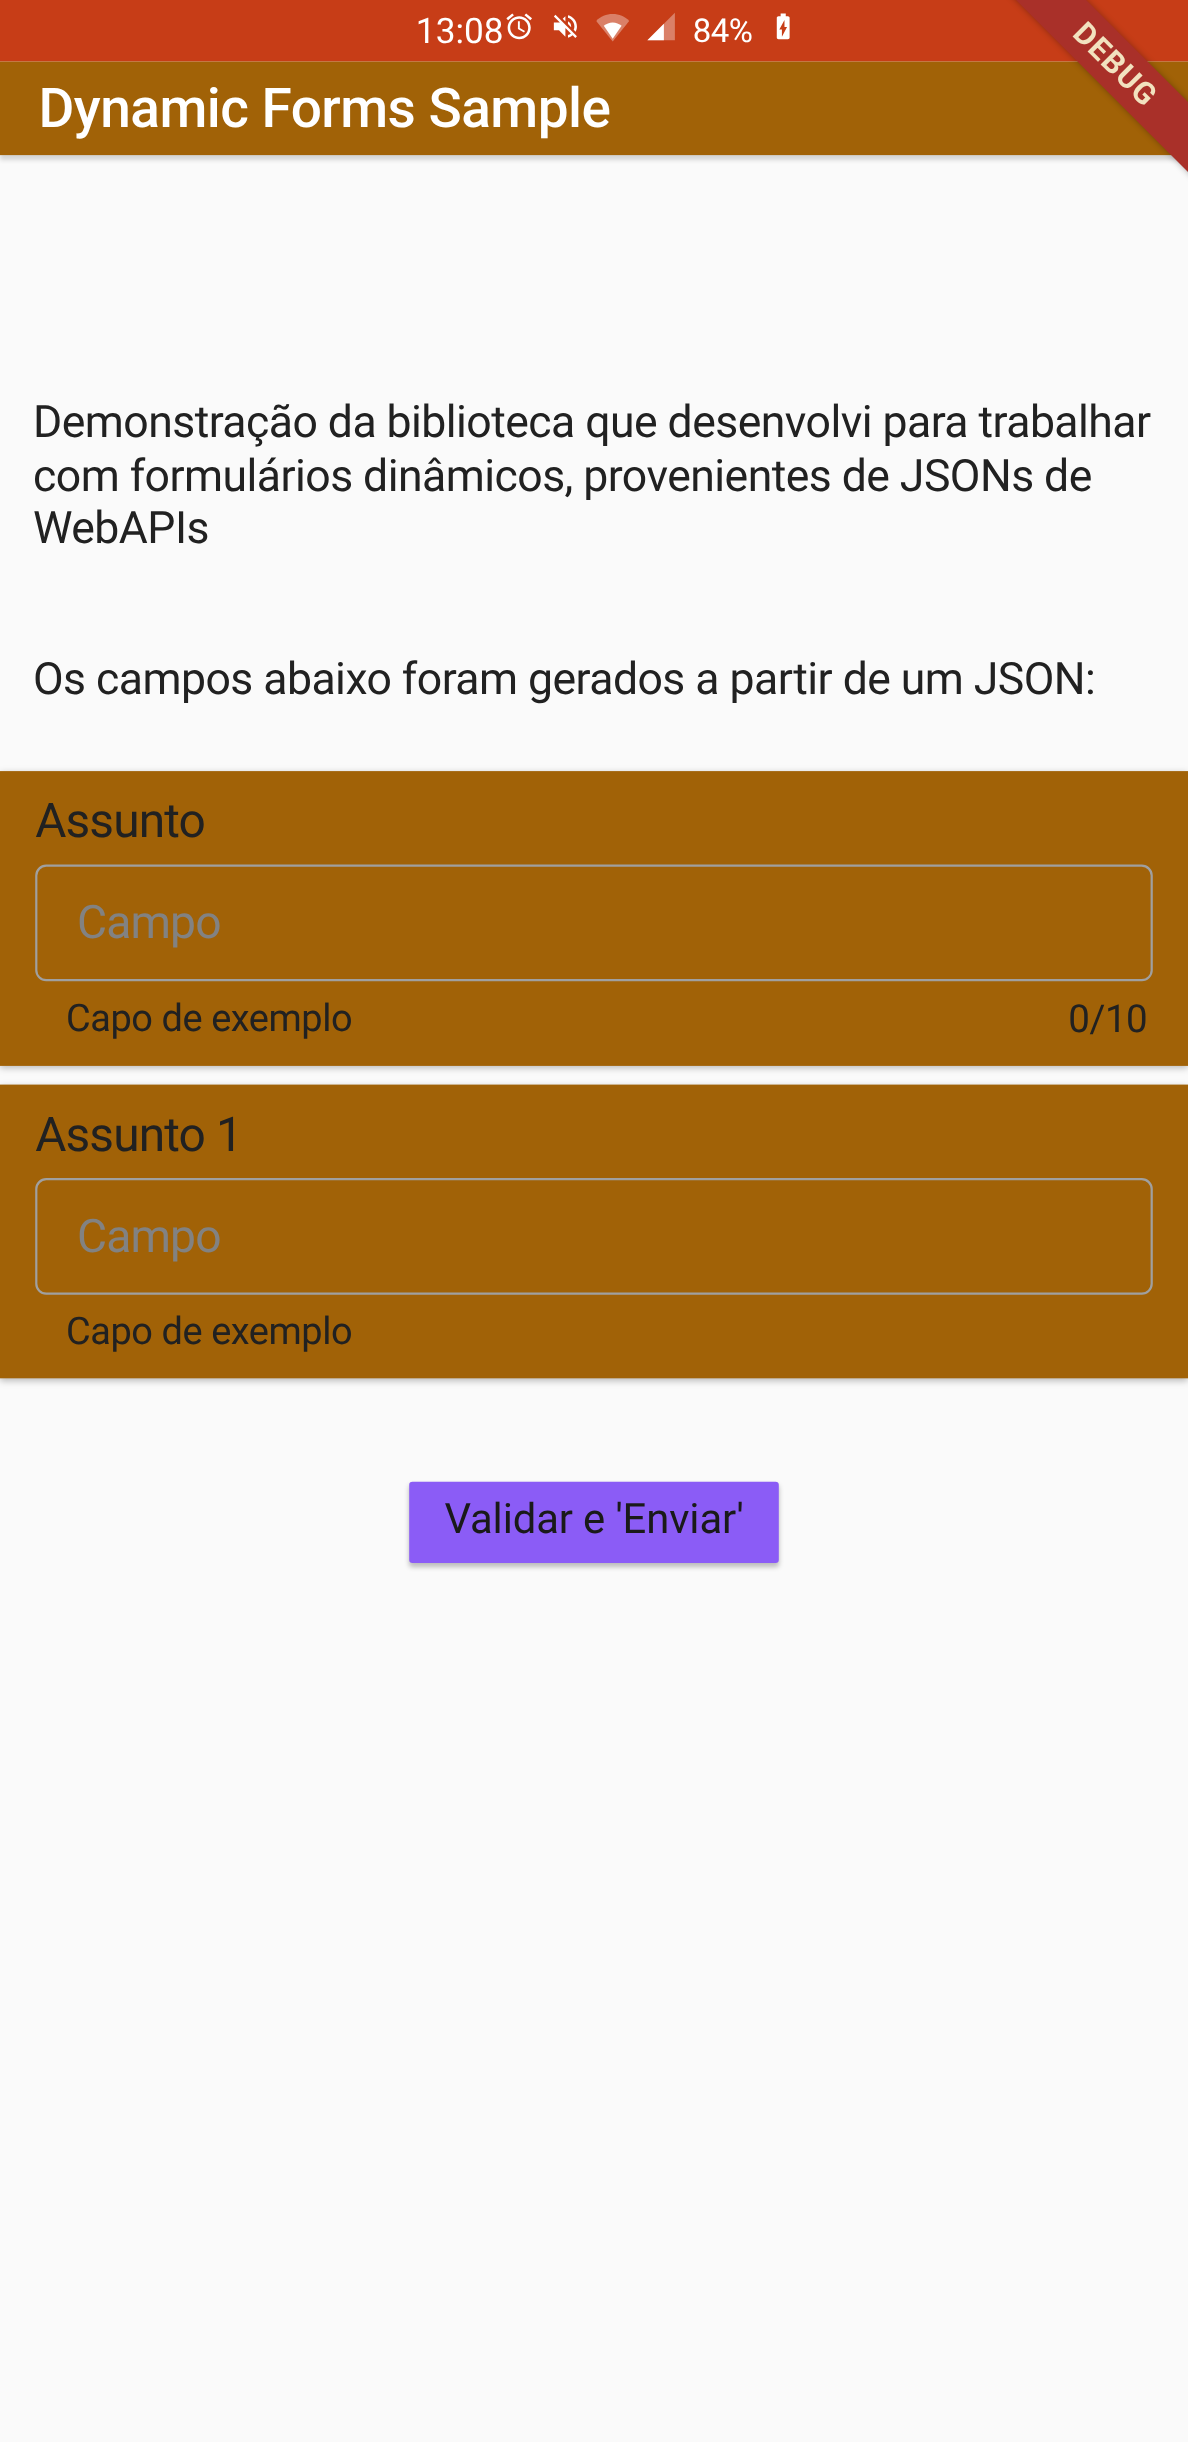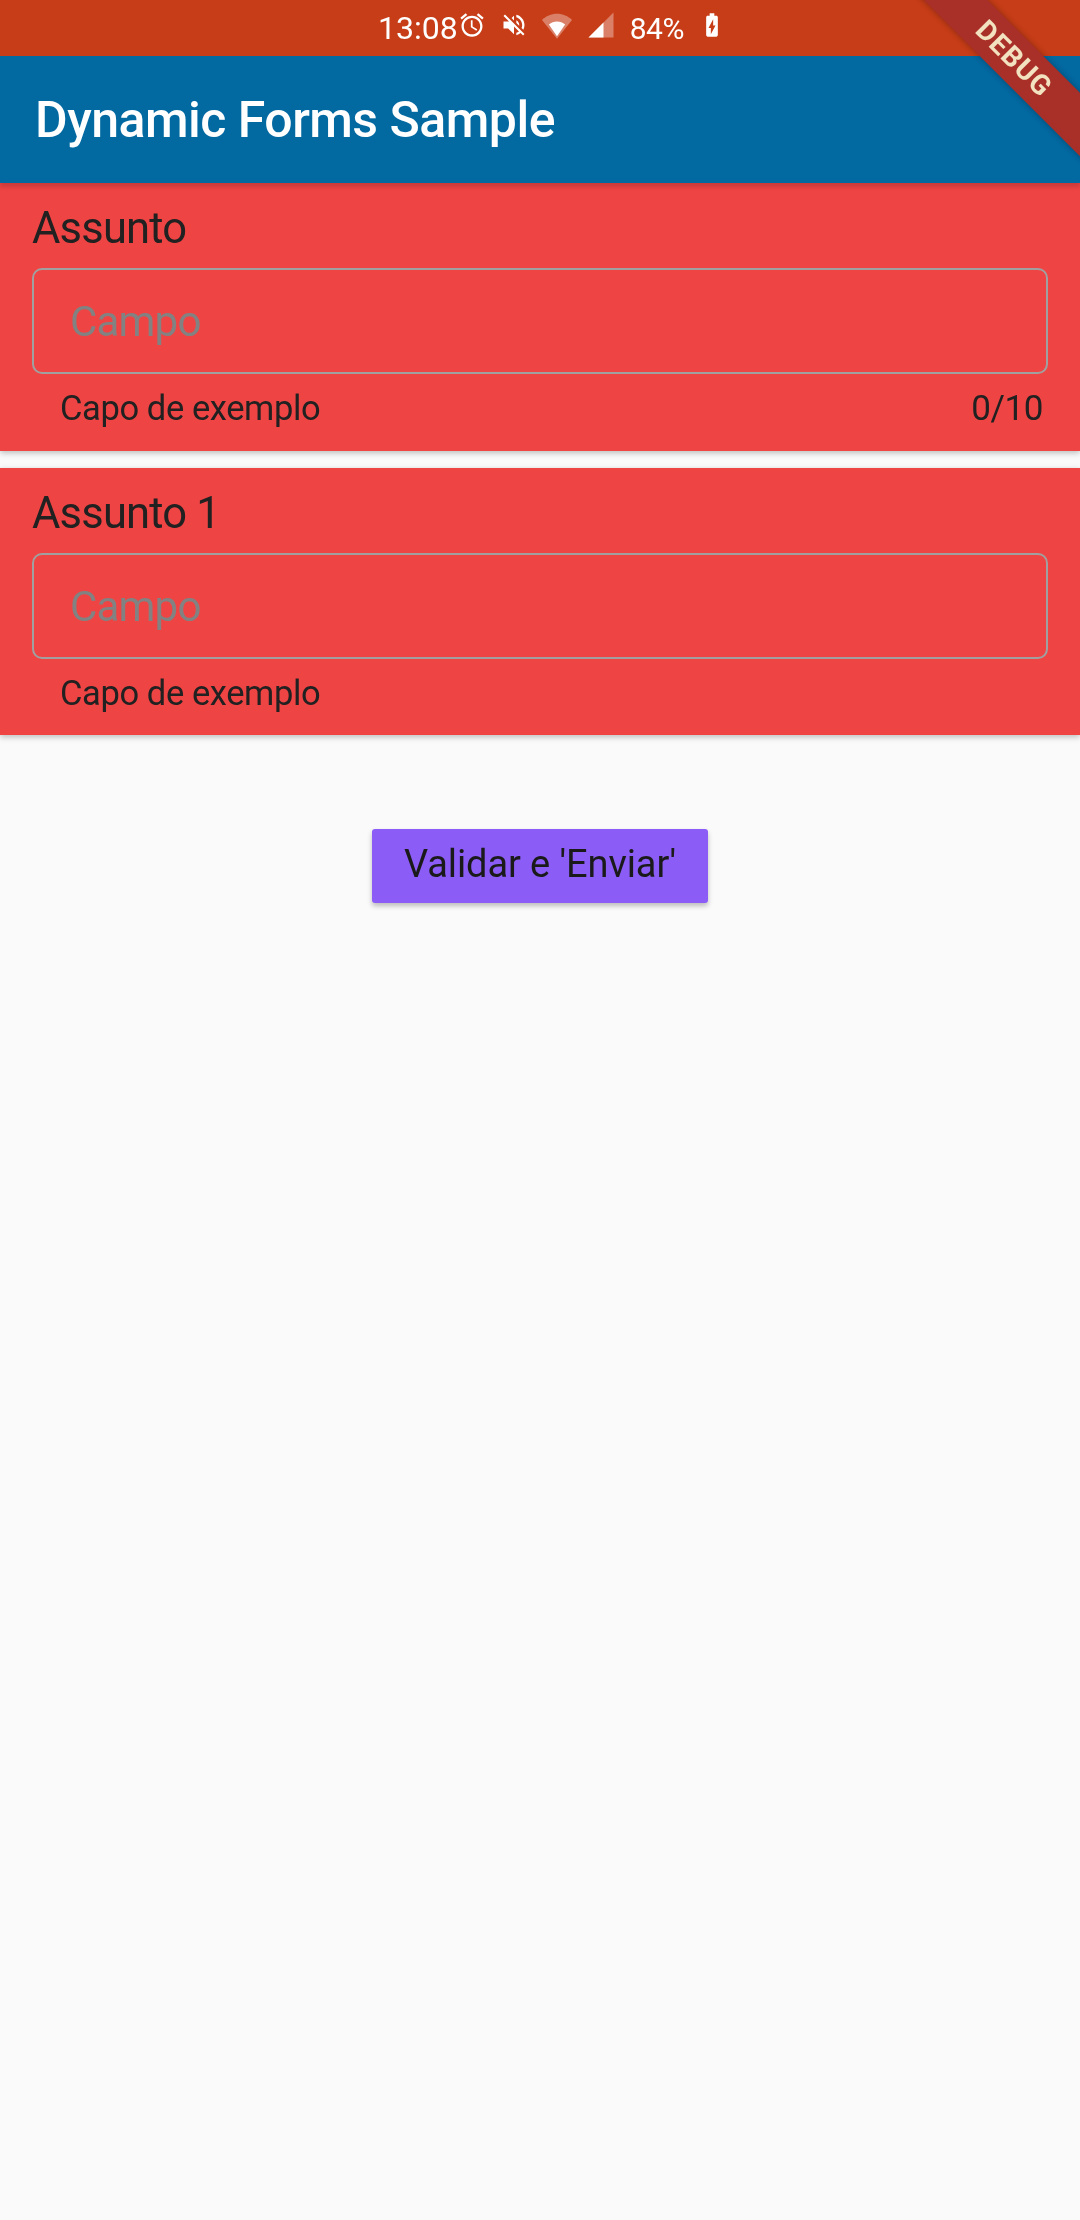--- a/index.html
+++ b/index.html
@@ -42,22 +42,22 @@
       width: 30px;
       height: 30px;
       fill: #fff;
     }
     .icon-svg-sm {
       width: 28px;
       height: 28px;
       fill: #fff;
     }
     .app-bar {
-      background: #0369a1;
-      height: 127px;
+      background: #a16207;
+      height: 85px;
       display: flex;
       align-items: center;
       padding-left: 35px;
       box-shadow: 0 4px 4px rgba(0,0,0,0.15);
       position: relative;
       z-index: 5;
     }
     .app-bar-title {
       color: #fff;
       font-size: 50px;
@@ -102,21 +102,21 @@
       letter-spacing: -0.5px;
     }
     .intro-text-2 {
       margin-top: 88px;
       font-size: 40.5px;
       line-height: 1.2;
       color: #212121;
       letter-spacing: -0.5px;
     }
     .form-card {
-      background: #ef4444;
+      background: #a16207;
       box-shadow: 0 2px 6px rgba(0,0,0,0.25);
       padding: 20px 32px 22px 32px;
       margin-bottom: 17px;
     }
     .field-label {
       font-size: 43.5px;
       color: #212121;
       margin-bottom: 14px;
       letter-spacing: -0.8px;
     }
@@ -212,20 +212,24 @@
 
 <div class="debug-banner">
   <div class="debug-banner-ribbon">DEBUG</div>
 </div>
 
 <div class="app-bar">
   <div class="app-bar-title">Dynamic Forms Sample</div>
 </div>
 
 <div class="page-content">
+  <div class="intro-block">
+    <p class="intro-text-1">Demonstração da biblioteca que desenvolvi para trabalhar com formulários dinâmicos, provenientes de JSONs de WebAPIs</p>
+    <p class="intro-text-2">Os campos abaixo foram gerados a partir de um JSON:</p>
+  </div>
 
   <div class="form-card">
     <div class="field-label">Assunto</div>
     <div class="input-outline">
       <input class="input-el" type="text" placeholder="Campo" style="">
     </div>
     <div class="helper-row">
       <span class="helper-text">Capo de exemplo</span>
       <span class="counter-text">0/10</span>
     </div>

